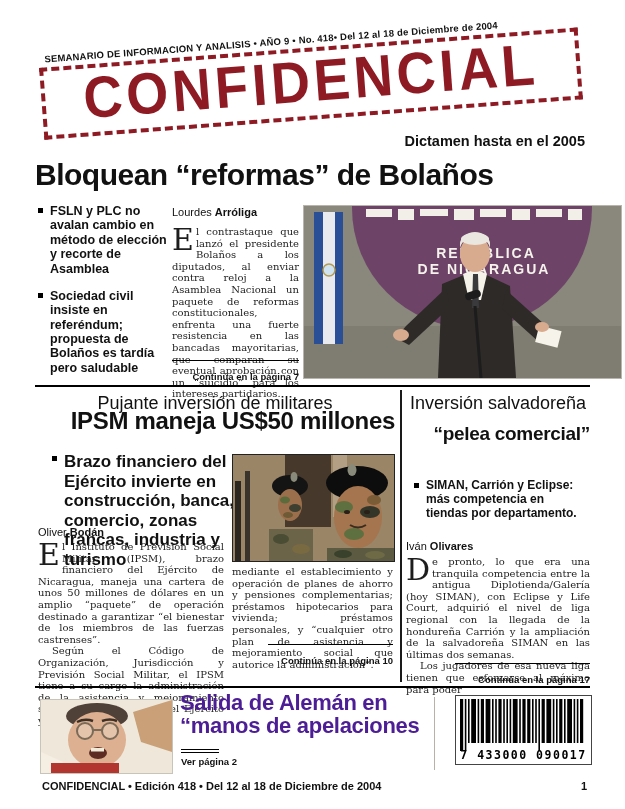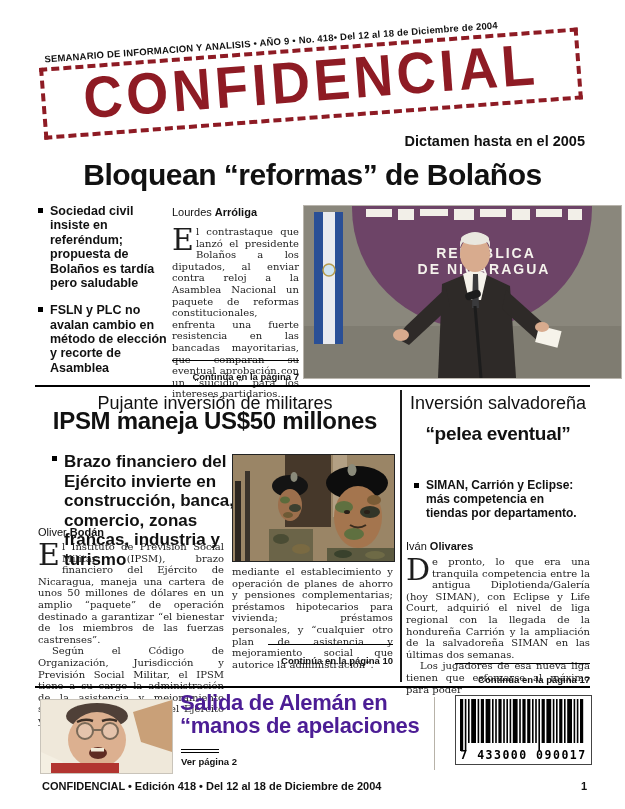--- a/index.html
+++ b/index.html
@@ -9,38 +9,38 @@
   .masthead{position:absolute;left:38px;top:54px;width:540px;transform:rotate(-4.3deg);
             transform-origin:0 0;}
   .tagline{font-size:9.5px;font-weight:bold;letter-spacing:.2px;white-space:nowrap;
            margin-left:6px;color:#111;}
   .stamp{margin-top:3px;border:4px dashed #8e1b24;padding:4px 6px 9px;text-align:center;}
   .stamp-word{font-size:54px;font-weight:800;line-height:.95;color:#8e1b24;
               letter-spacing:4px;transform:scaleY(1.08);white-space:nowrap;
               font-family:"Liberation Sans",sans-serif;}
   .teaser{position:absolute;right:40px;top:133px;font-size:14.5px;font-weight:bold;}
   
-  .h1{position:absolute;left:35px;top:158px;width:555px;text-align:center;
+  .h1{position:absolute;left:35px;top:158px;width:555px;text-align:left;
       font-size:30px;font-weight:bold;letter-spacing:-.5px;white-space:nowrap;}
   .bullets{position:absolute;}
   .bullet-item{display:flex;gap:7px;margin-bottom:13px;font-weight:bold;line-height:1.15;}
   .sq{flex:0 0 auto;width:5px;height:5px;background:#000;margin-top:4px;}
   .byline{font-size:11px;}
   .byline b{font-weight:bold;text-align:center;}
   .serif{font-family:"DejaVu Serif",serif;font-size:10px;line-height:1.16;
          text-align:justify;color:#1d1d1d;}
   .dropcap{float:left;font-size:30px;line-height:.78;padding:2px 2px 0 0;
            font-family:"DejaVu Serif",serif;}
   .indent{text-indent:14px;margin:0;}
   .continua{border-top:1.5px solid #000;padding-top:10px;font-size:9.5px;font-weight:bold;
             text-align:right;}
   .rule{position:absolute;background:#000;}
   .vdiv{position:absolute;background:#1a1a1a;}
   .kicker{text-align:center;font-size:18px;line-height:1.12;}
-  .h2{text-align:center;font-weight:bold;letter-spacing:-.3px;}
+  .h2{text-align:right;font-weight:bold;letter-spacing:-.3px;}
   .photo{position:absolute;overflow:hidden;}
   .photo svg{display:block;}
   
   .h-blue{position:absolute;left:180px;top:692px;font-size:22px;font-weight:bold;
           color:#4c1d95;line-height:1.04;letter-spacing:-.3px;white-space:nowrap;}
   .verpag-rule{width:38px;height:2px;border-top:1px solid #000;border-bottom:1px solid #000;}
   .verpag-text{font-size:9.5px;font-weight:bold;margin-top:3px;}
   .barcode{position:absolute;left:455px;top:695px;width:137px;height:70px;background:#fff;
            border:1.5px solid #444;box-sizing:border-box;}
   .barcode-digits{position:absolute;left:0;right:0;bottom:2px;text-align:center;
@@ -60,25 +60,25 @@
       <div class="stamp-word">CONFIDENCIAL</div>
     </div>
   </div>
   <div class="teaser">Dictamen hasta en el 2005</div>
 
   <div class="h1">Bloquean “reformas” de Bolaños</div>
 
   <div class="bullets" style="left:38px;top:204px;width:132px;font-size:12.5px;">
     <div class="bullet-item">
       <span class="sq"></span>
+      <span>FSLN y PLC no avalan cambio en método de elección y recorte de Asamblea</span>
+    </div>
+    <div class="bullet-item">
+      <span class="sq"></span>
       <span>Sociedad civil insiste en referéndum; propuesta de Bolaños es tardía pero saludable</span>
-    </div>
-    <div class="bullet-item">
-      <span class="sq"></span>
-      <span>FSLN y PLC no avalan cambio en método de elección y recorte de Asamblea</span>
     </div>
   </div>
 
   <div class="byline" style="position:absolute;left:172px;top:206px;">
     <span>Lourdes</span>
     <b>Arróliga</b>
   </div>
 
   <div class="serif" style="position:absolute;left:172px;top:226px;width:127px;">
     <span class="dropcap">E</span><span>l contrastaque que lanzó el presidente Bolaños a los diputados, al enviar contra reloj a la Asamblea Nacional un paquete de reformas constitucionales, enfrenta una fuerte resistencia en las bancadas mayoritarias, que comparan su eventual aprobación con un “suicidio” para los intereses partidarios.</span>
@@ -193,21 +193,21 @@
 
   <div class="serif" style="position:absolute;left:232px;top:566px;width:161px;">mediante el establecimiento y operación de planes de ahorro y pensiones complementarias; préstamos hipotecarios para vivienda; préstamos personales, y “cualquier otro plan de asistencia y mejoramiento social que autorice la administración”.</div>
   <div class="continua" style="position:absolute;left:268px;top:644px;width:125px;">Continúa en la página 10</div>
 
   <div class="vdiv" style="left:400px;top:390px;width:2px;height:292px;"></div>
 
   <div class="kicker" style="position:absolute;left:406px;top:393px;width:184px;">
     <div>Inversión salvadoreña</div>
   </div>
   <div class="h2" style="position:absolute;left:406px;top:424px;width:184px;font-size:19px;line-height:1.1;">
-    <div>“pelea eventual”</div>
+    <div>“pelea comercial”</div>
   </div>
 
   <div class="bullets" style="left:414px;top:479px;width:172px;font-size:12px;">
     <div class="bullet-item">
       <span class="sq"></span>
       <span>SIMAN, Carrión y Eclipse: más competencia en tiendas por departamento.</span>
     </div>
   </div>
 
   <div class="byline" style="position:absolute;left:406px;top:540px;">

